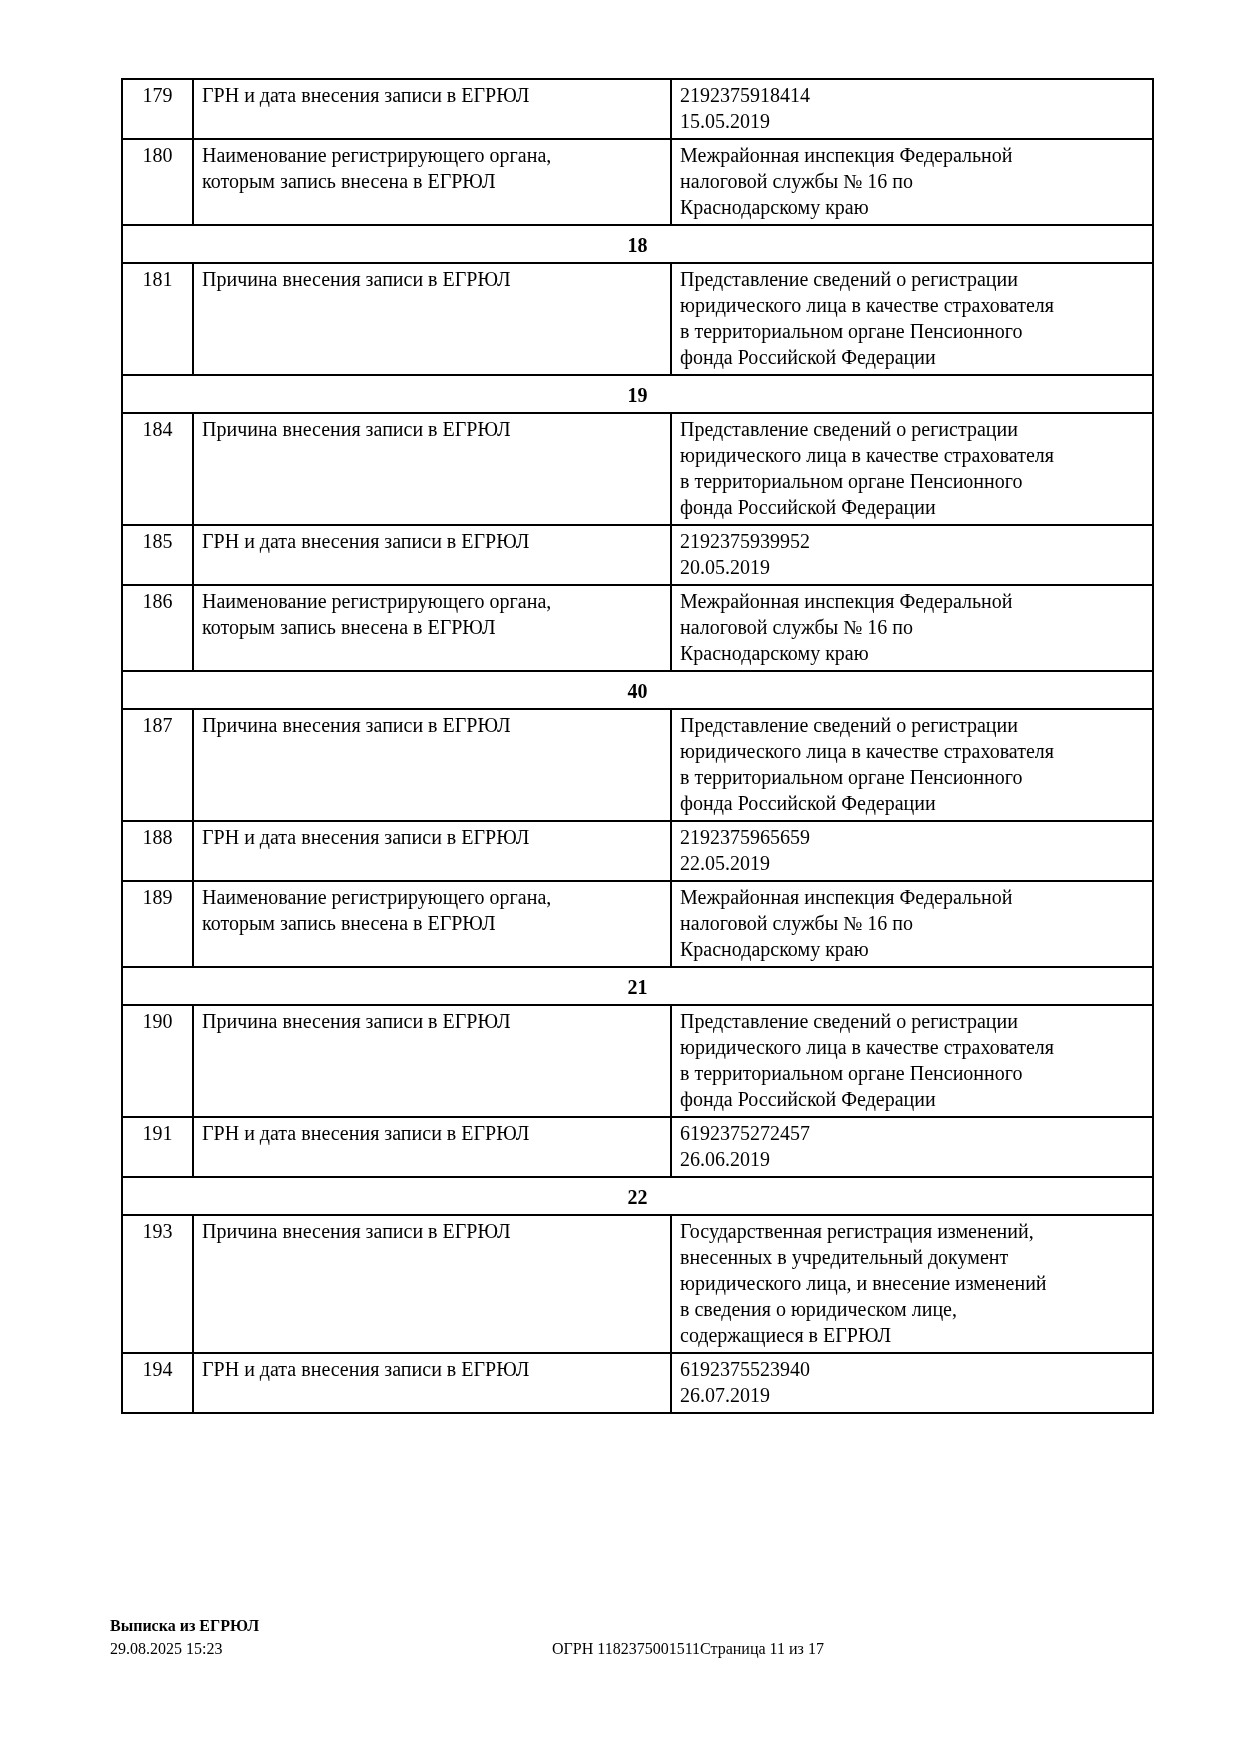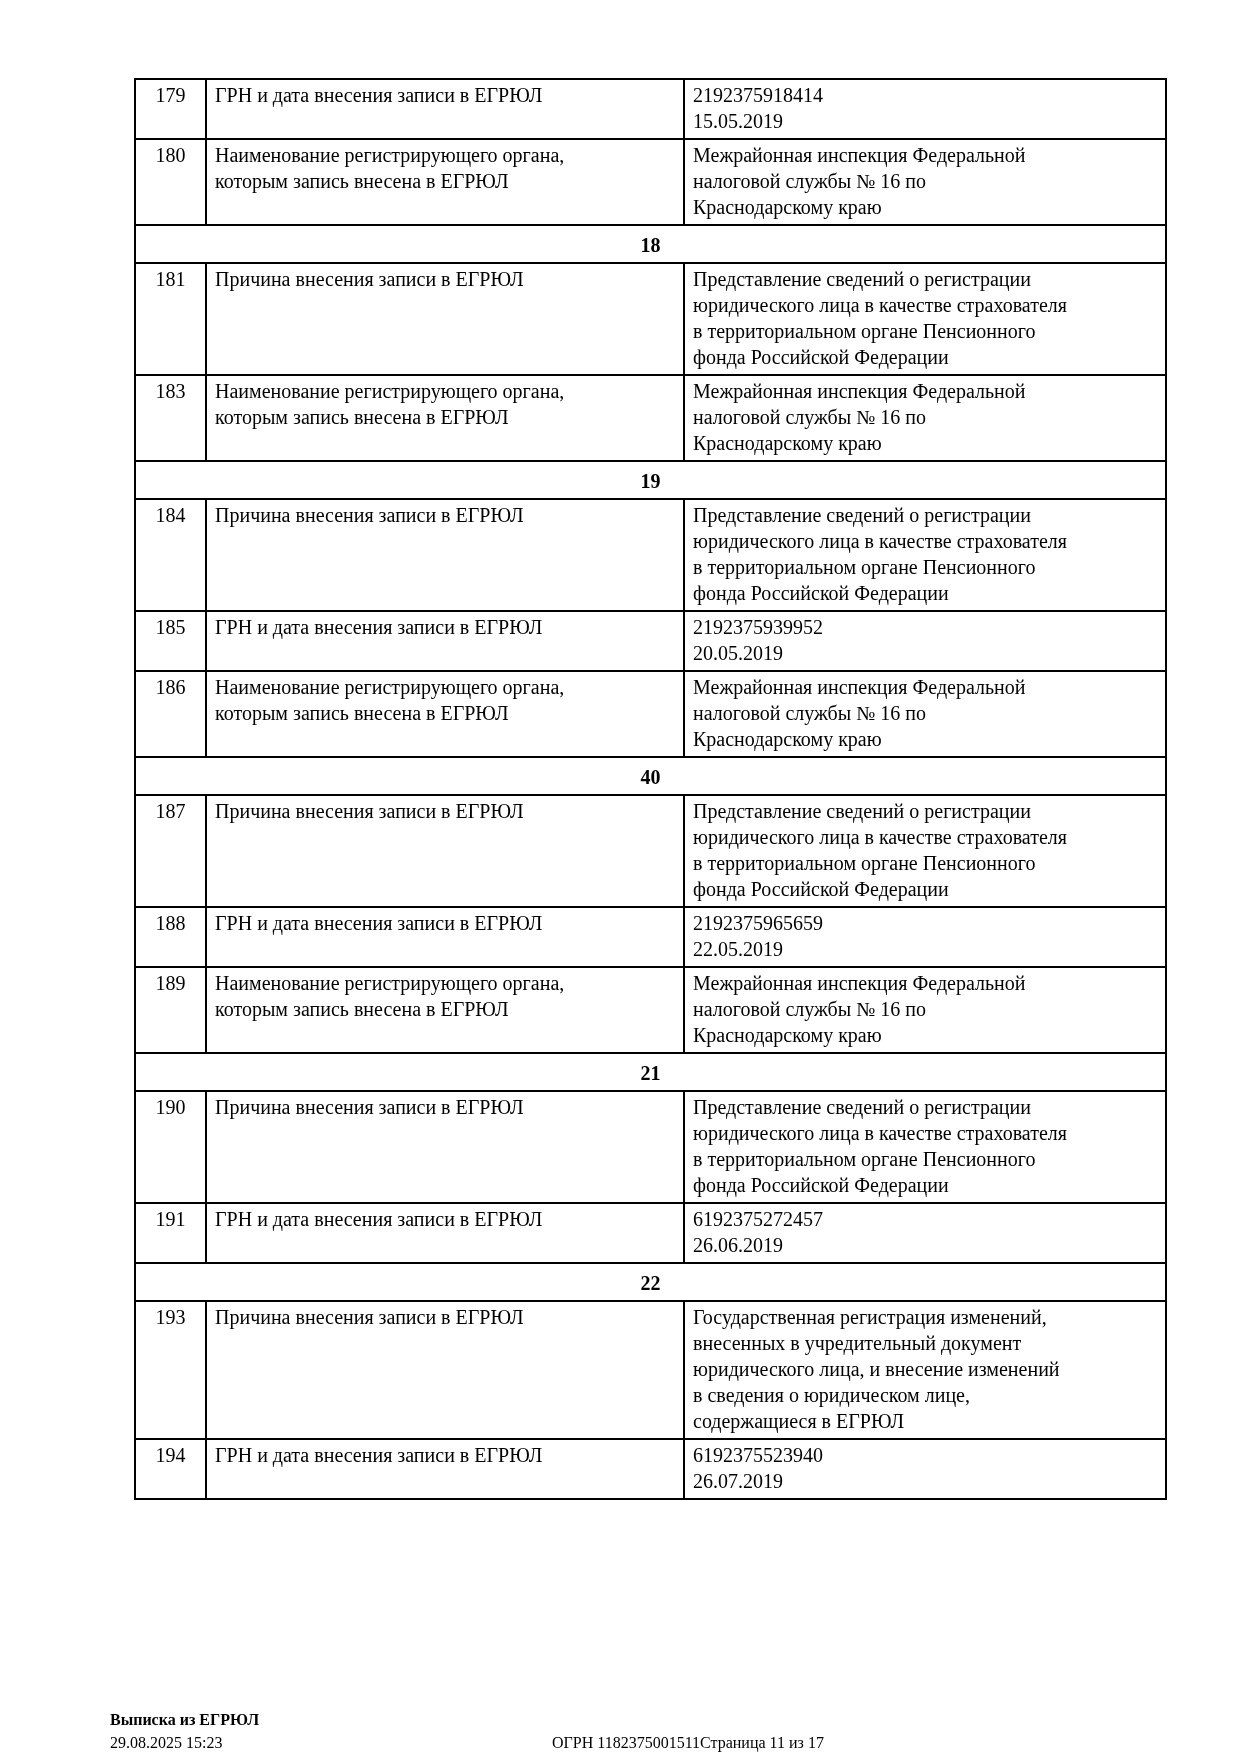--- a/index.html
+++ b/index.html
@@ -10,21 +10,21 @@
     font-family: "Liberation Serif", serif;
     overflow: hidden;
   }
   .page {
     position: relative;
     width: 1240px; height: 1755px;
     background: #ffffff;
   }
   table.egrul {
     position: absolute;
-    left: 134px; top: 78px;
+    left: 121px; top: 78px;
     width: 1031px;
     border-collapse: collapse;
     table-layout: fixed;
   }
   table.egrul td {
     border: 2px solid #000000;
     vertical-align: top;
     font-size: 20px;
     line-height: 26px;
     padding: 2px 8px 4px 8px;
@@ -37,21 +37,21 @@
   }
   tr.section td {
     text-align: center;
     font-weight: bold;
     padding: 6px 4px 4px 4px;
   }
   .footer {
     position: absolute;
     left: 110px;
     width: 1032px;
-    top: 1708px;
+    top: 1614px;
     display: flex;
     align-items: flex-end;
     font-size: 16px;
     line-height: 23px;
   }
   .f-left  { flex: 1 1 0; text-align: left; }
   .f-center{ flex: 0 0 auto; text-align: center; }
   .f-right { flex: 1 1 0; }
   .bold { font-weight: bold; }
 </style>
@@ -103,32 +103,20 @@
         </td>
         <td class="val">
           <div>Представление сведений о регистрации</div>
           <div>юридического лица в качестве страхователя</div>
           <div>в территориальном органе Пенсионного</div>
           <div>фонда Российской Федерации</div>
         </td>
       </tr>
 
 
-      <tr>
-        <td class="num">183</td>
-        <td class="lbl">
-          <div>Наименование регистрирующего органа,</div>
-          <div>которым запись внесена в ЕГРЮЛ</div>
-        </td>
-        <td class="val">
-          <div>Межрайонная инспекция Федеральной</div>
-          <div>налоговой службы № 16 по</div>
-          <div>Краснодарскому краю</div>
-        </td>
-      </tr>
 
       <tr class="section">
         <td colspan="3">19</td>
       </tr>
 
       <tr>
         <td class="num">184</td>
         <td class="lbl">
           <div>Причина внесения записи в ЕГРЮЛ</div>
         </td>

